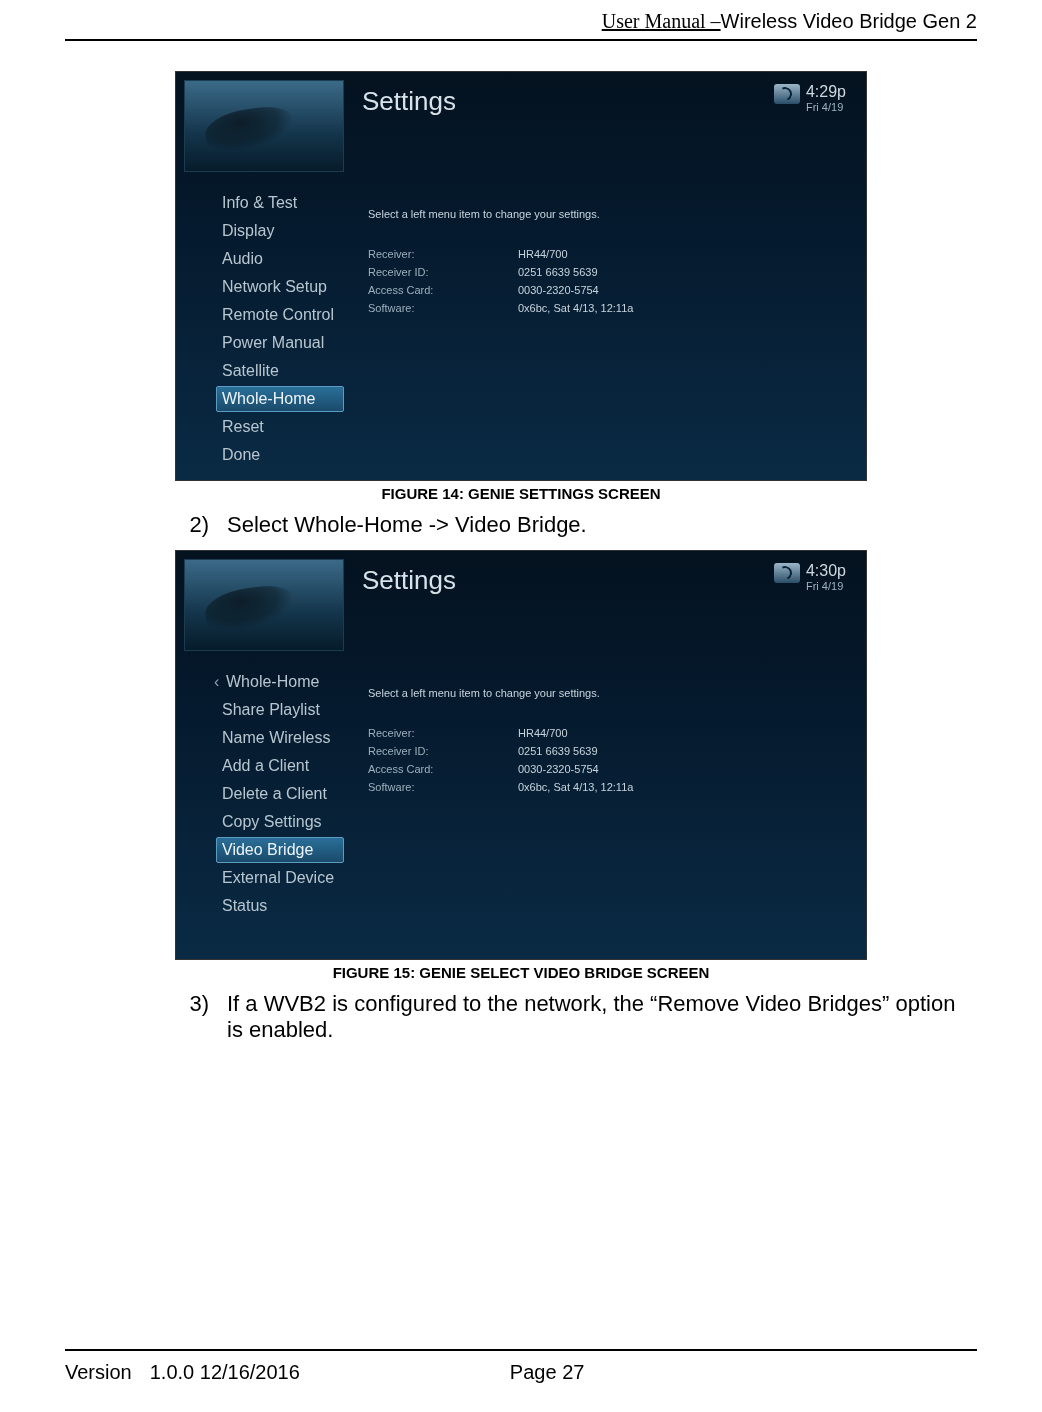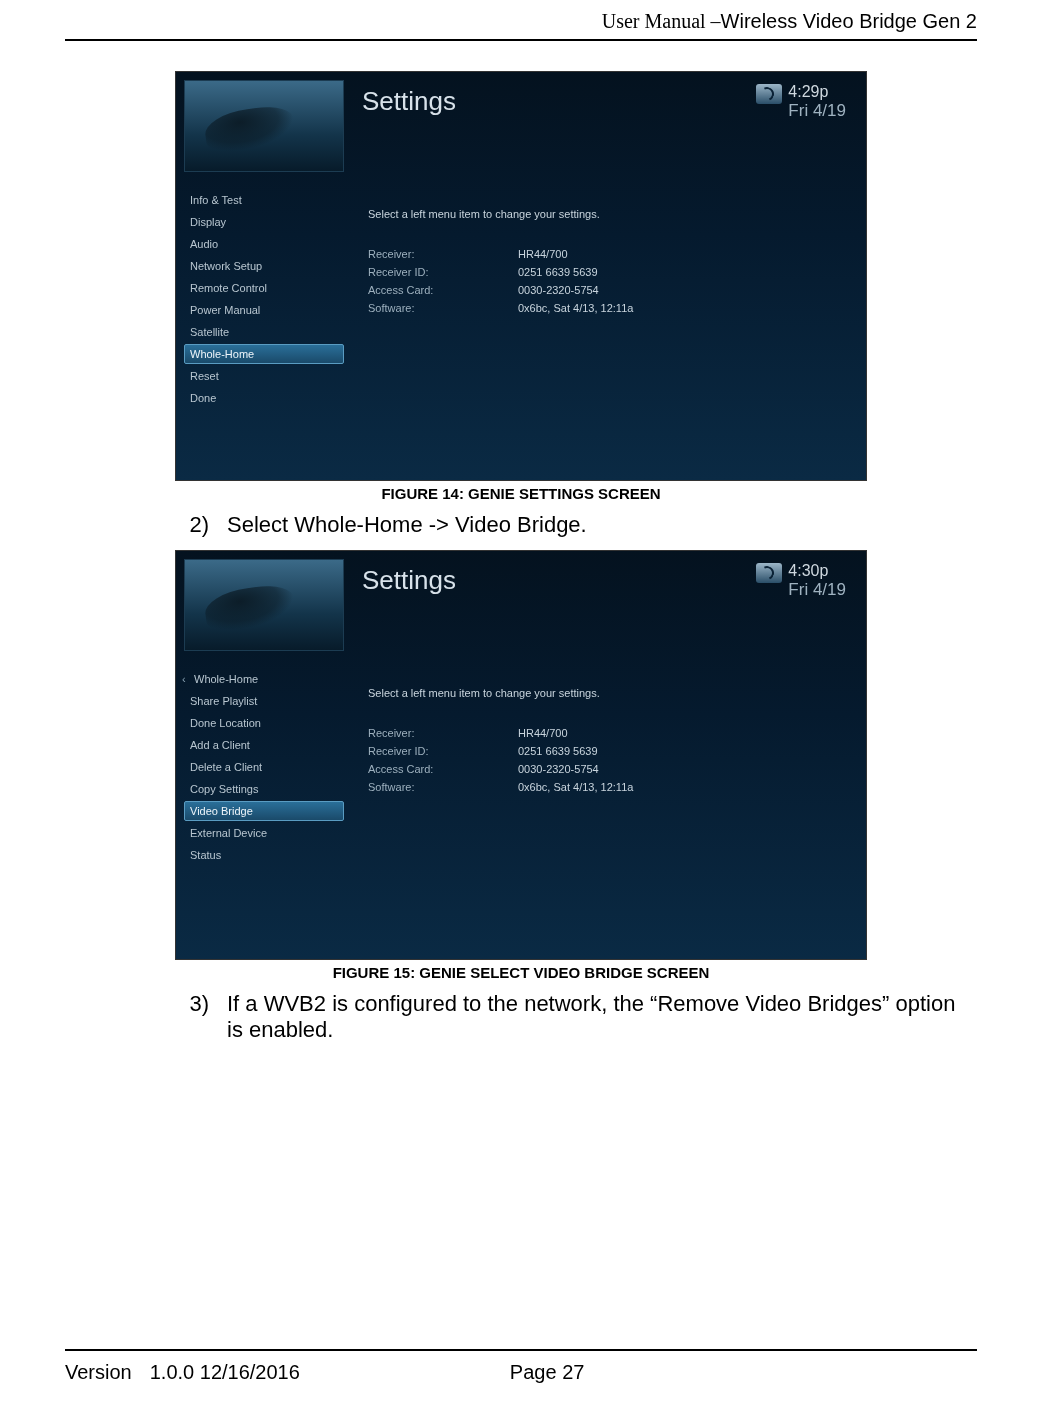--- a/index.html
+++ b/index.html
@@ -10,21 +10,21 @@
     font-family: Arial, Helvetica, sans-serif;
     position: relative;
     padding: 0 65px;
   }
   .page-header {
     text-align: right;
     font-size: 20px;
     padding: 10px 0 6px 0;
     border-bottom: 2px solid #000;
   }
-  .page-header .thin { font-weight: normal; font-family: "Times New Roman", serif; }
+  .page-header .thin { font-weight: normal; font-family: "Times New Roman", serif; text-decoration: underline; }
   .page-header .bold { font-weight: normal; }
   .page-footer {
     position: absolute;
     bottom: 28px;
     left: 65px;
     right: 65px;
     border-top: 2px solid #000;
     padding-top: 10px;
     font-size: 20px;
     display: flex;
@@ -99,37 +99,38 @@
     position:absolute;
     left:4px; top:3px;
     width:10px; height:10px;
     border:2px solid #0a2236;
     border-left-color:transparent;
     border-bottom-color:transparent;
     border-radius:50%;
     transform: rotate(20deg);
   }
   .ss-clock .time { font-size: 16px; }
-  .ss-clock .date { font-size: 17px; color:#9fb2c0; }
+  .ss-clock .date { font-size: 11px; color:#9fb2c0; }
 
   .ss-body {
     flex: 1;
     display: flex;
   }
   .ss-sidebar {
     width: 160px;
     padding: 8px 0 0 0;
     margin-left: 8px;
   }
   .ss-menu-item {
     color: #b8c6d0;
-    font-size: 11px;
+    font-size: 16px;
     padding: 4px 6px;
     margin-bottom: 2px;
     position: relative;
+    margin-left: 32px;
   }
   .ss-menu-item.breadcrumb::before {
     content: "‹";
     position: absolute;
     left: -2px;
     color: #8aa2b3;
   }
   .ss-menu-item.breadcrumb { padding-left: 10px; }
   .ss-menu-item.selected {
     background: linear-gradient(180deg, #2a6f99 0%, #1a4a6a 100%);
@@ -235,21 +236,21 @@
       <div>
         <div class="time">4:30p</div>
         <div class="date">Fri 4/19</div>
       </div>
     </div>
   </div>
   <div class="ss-body">
     <div class="ss-sidebar">
       <div class="ss-menu-item breadcrumb">Whole-Home</div>
       <div class="ss-menu-item">Share Playlist</div>
-      <div class="ss-menu-item">Done Location</div>
+      <div class="ss-menu-item">Name Wireless</div>
       <div class="ss-menu-item">Add a Client</div>
       <div class="ss-menu-item">Delete a Client</div>
       <div class="ss-menu-item">Copy Settings</div>
       <div class="ss-menu-item selected">Video Bridge</div>
       <div class="ss-menu-item">External Device</div>
       <div class="ss-menu-item">Status</div>
     </div>
     <div class="ss-content">
       <div class="ss-instruction">Select a left menu item to change your settings.</div>
       <div class="ss-row">

